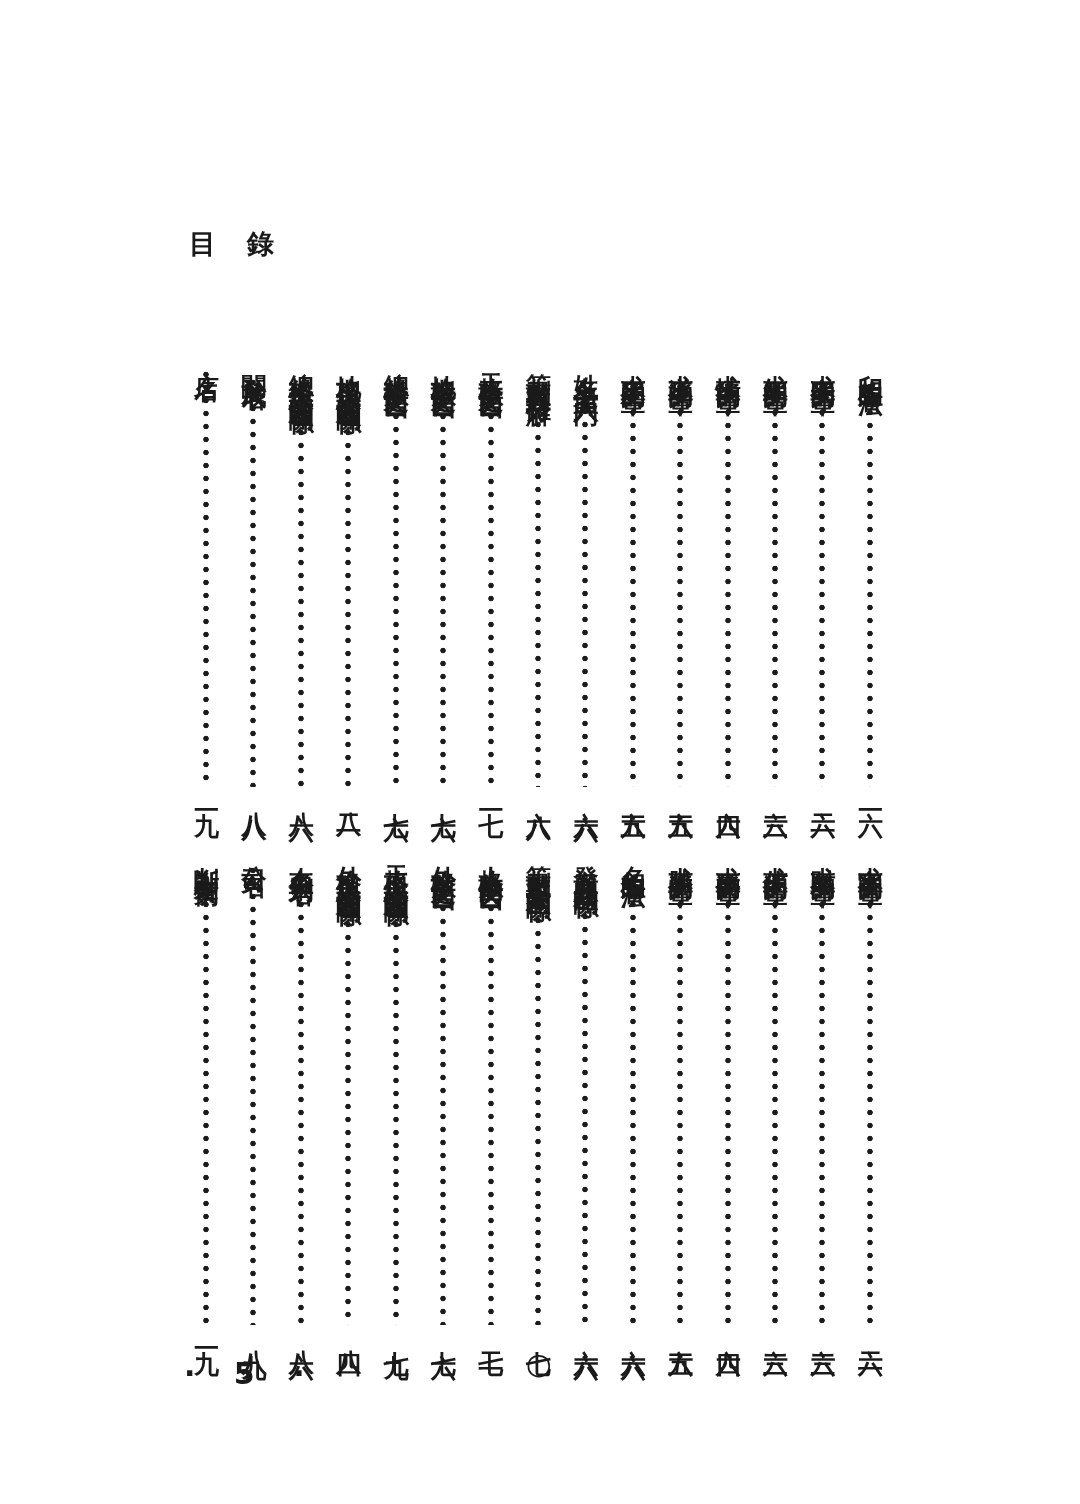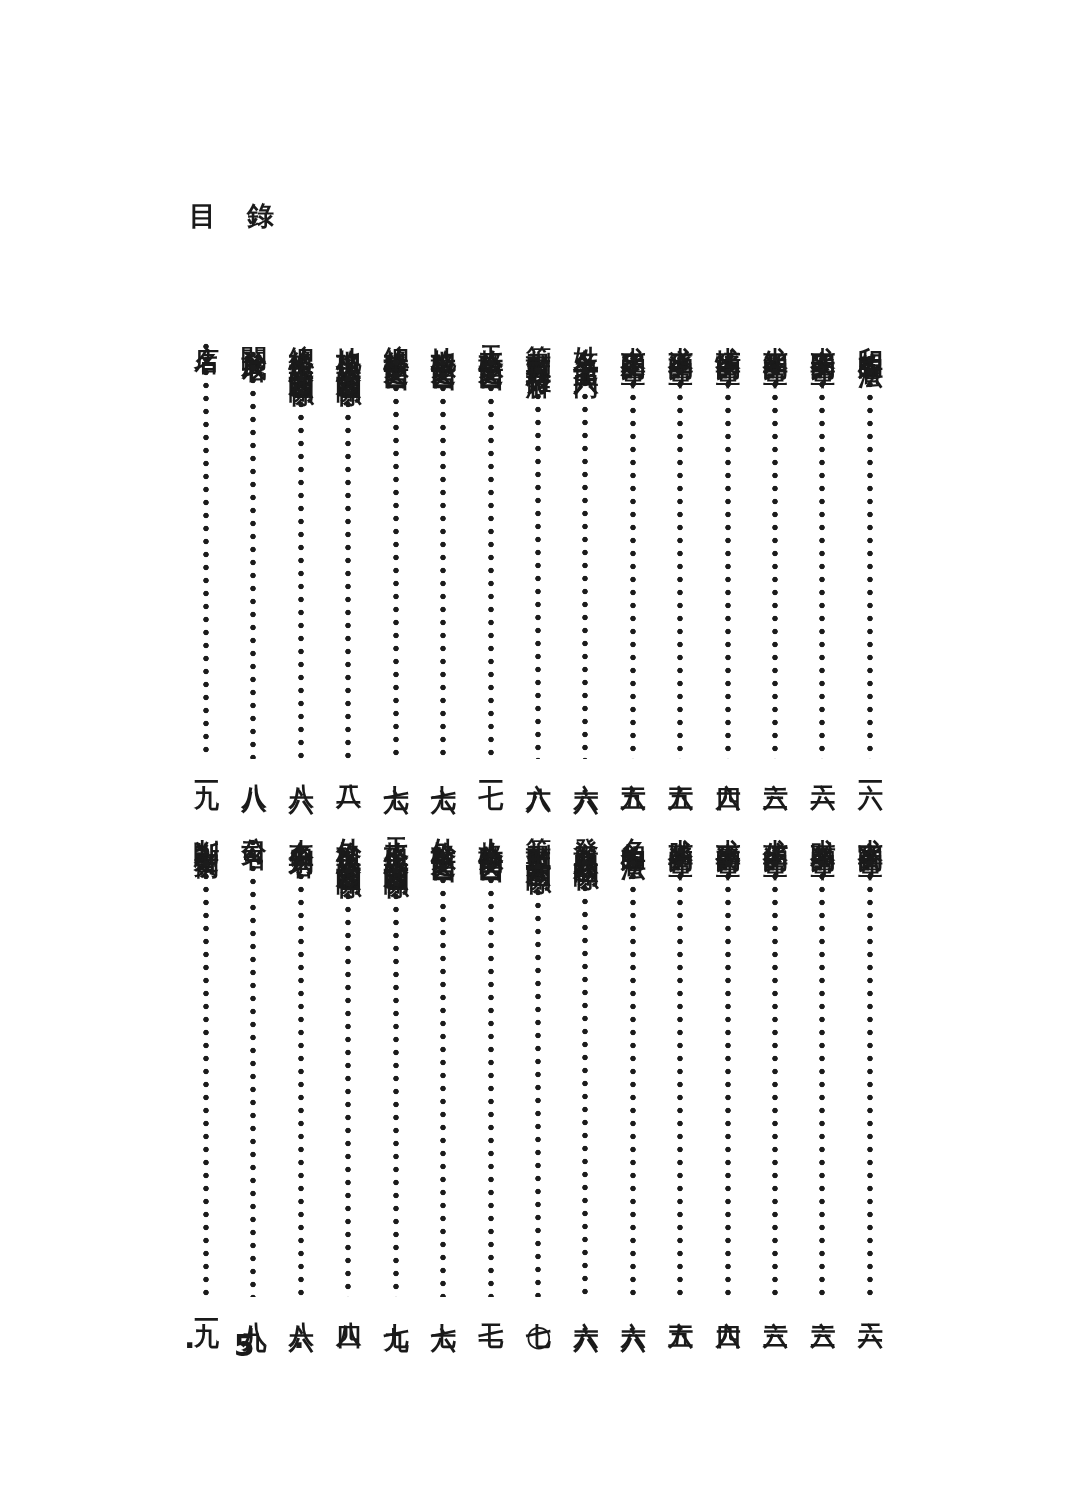--- a/index.html
+++ b/index.html
@@ -2,21 +2,21 @@
 <html><head>
 <meta charset="utf-8">
 <style>
   html,body{margin:0;padding:0;}
   body{
     width:1080px;height:1504px;position:relative;
     background:#ffffff;color:#1a1a1a;
     font-family:"Liberation Serif","DejaVu Serif",serif;
     overflow:hidden;
   }
-  .page{position:absolute;inset:0;}
+  .page{position:absolute;inset:0;margin-top:28px;}
   .header{
     position:absolute;left:189px;top:198px;
     font-size:27px;font-weight:700;white-space:pre;
     letter-spacing:2px;
   }
   .block{
     position:absolute;left:188px;width:700px;
     display:flex;flex-direction:row-reverse;justify-content:space-between;
   }
   .block.upper{top:326px;height:446px;}

